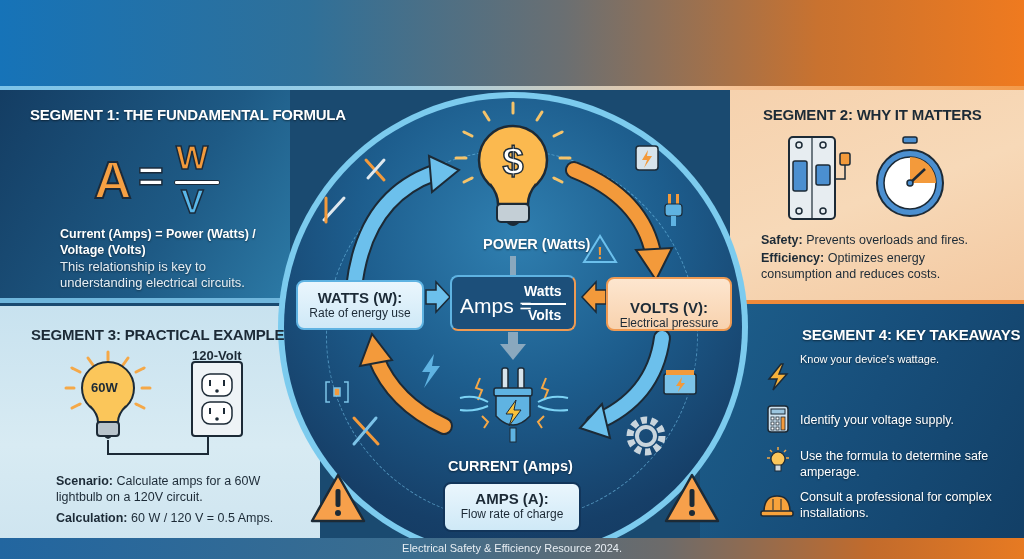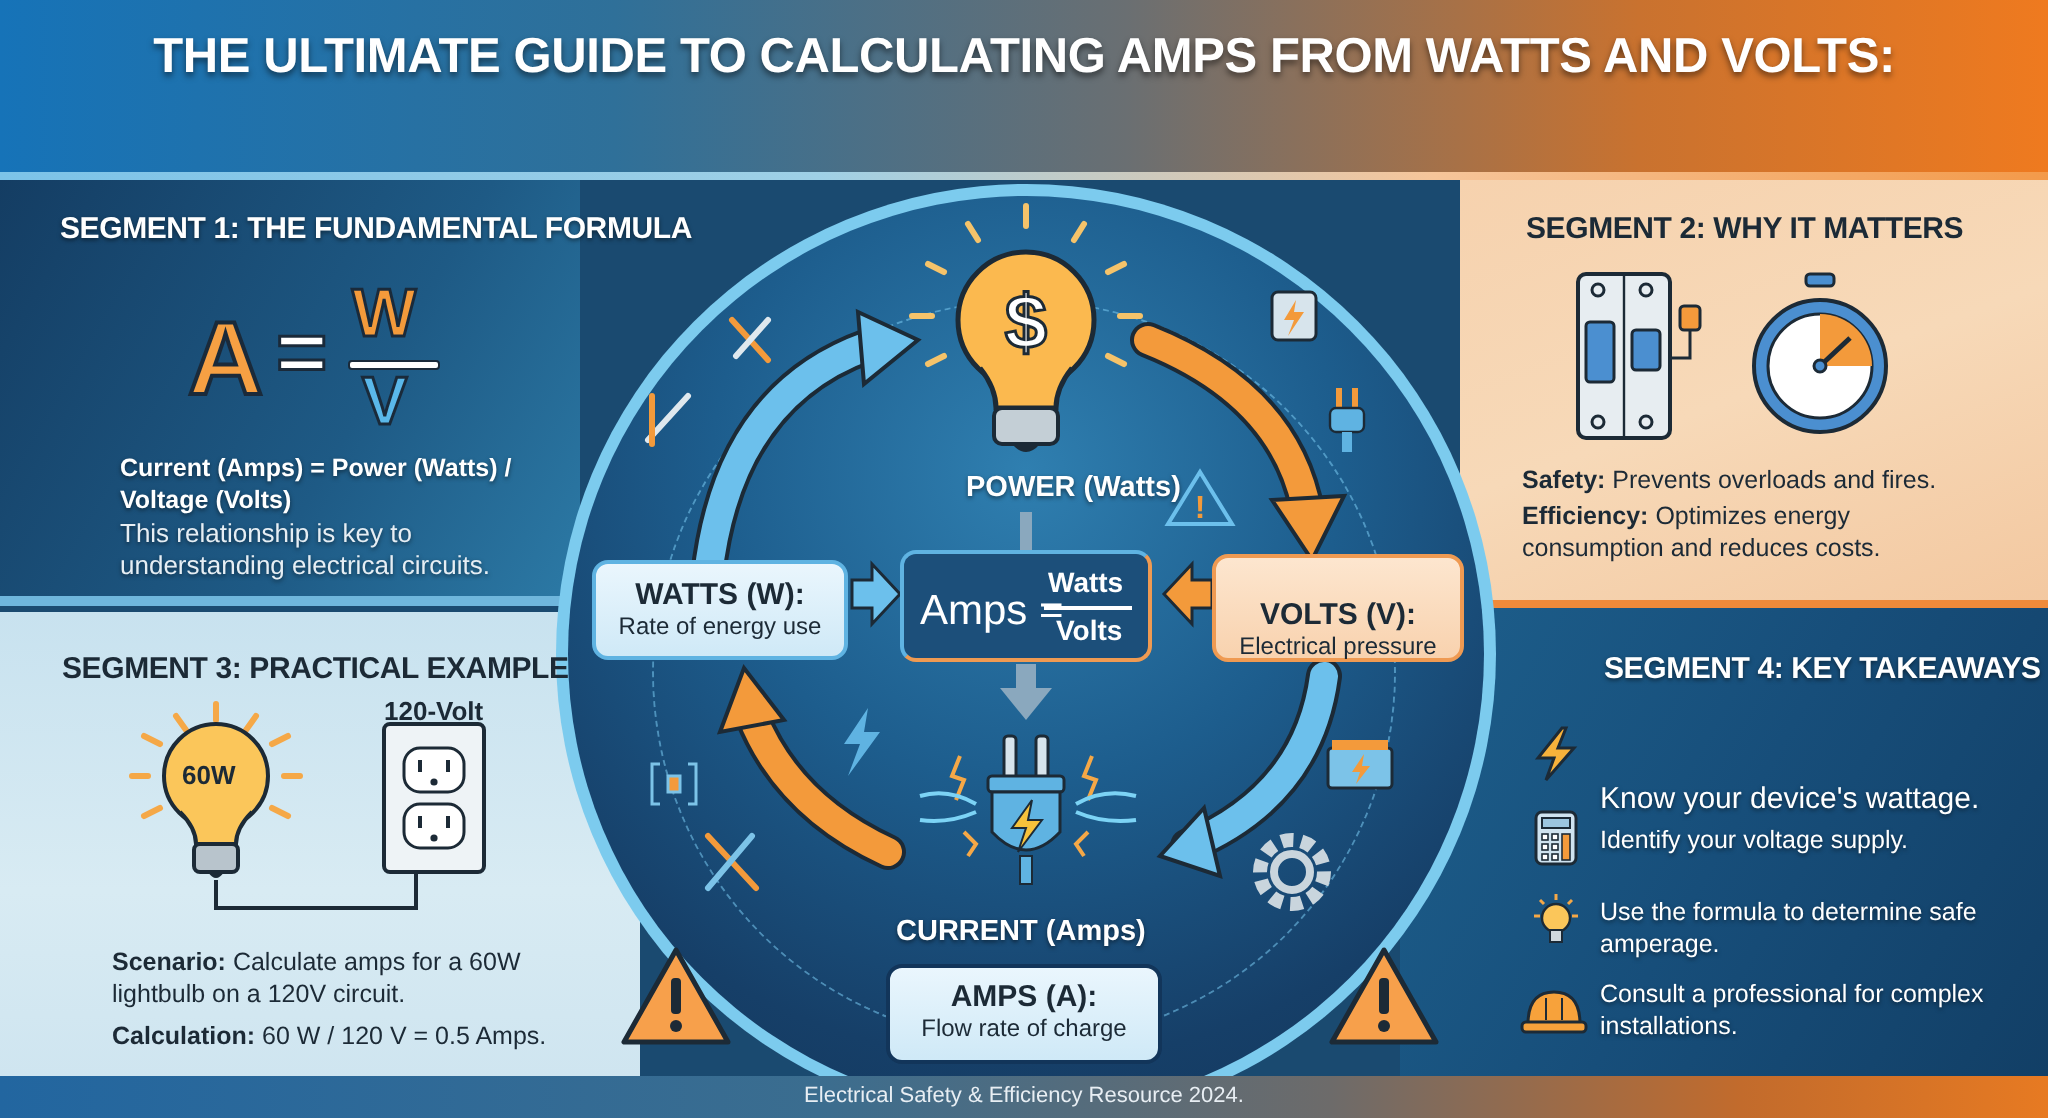--- a/index.html
+++ b/index.html
@@ -66,21 +66,20 @@
 
   .node-label { position:absolute; font-weight:bold; font-size:14.5px; color:#fff; text-shadow:0 1px 2px rgba(0,0,0,.5); }
 
   .abs { position:absolute; }
   .takeaway-icon { position:absolute; width:30px; height:30px; }
 </style>
 </head>
 <body>
 
 <div class="header">
-  <div class="title">THE ULTIMATE GUIDE TO CALCULATING AMPS FROM WATTS AND VOLTS:</div>
 </div>
 <div class="header-strip"></div>
 
 <div class="seg1"></div>
 <div class="seg1-bottom"></div>
 <div class="seg3"></div>
 <div class="seg2"></div>
 <div class="seg2-bottom"></div>
 <div class="seg4"></div>
 
@@ -167,21 +166,21 @@
 </div>
 <div class="body-text dark" style="left:761px; top:250px; width:230px;">
   <b>Efficiency:</b>
   <span>Optimizes energy consumption and reduces costs.</span>
 </div>
 
 <div class="seg-title light" style="left:762px; top:326px;margin-left:40px;">SEGMENT 4: KEY TAKEAWAYS</div>
 <svg class="takeaway-icon" style="left:763px; top:362px;" viewBox="0 0 30 30">
   <path d="M18 2 L6 17 L14 17 L10 28 L24 12 L16 12 L20 2 Z" fill="#f7b23b" stroke="#1c2a36" stroke-width="1.5"></path>
 </svg>
-<div class="body-text light" style="left:800px; top:392px; width:210px; font-size:15px;">Know your device's wattage.</div>
+<div class="body-text light" style="left:800px; top:351px; width:210px; font-size:11px;">Know your device's wattage.</div>
 <svg class="takeaway-icon" style="left:763px; top:404px;" viewBox="0 0 30 30">
   <rect x="5" y="2" width="20" height="26" rx="3" fill="#cfe3f0" stroke="#1c2a36" stroke-width="1.5"></rect>
   <rect x="8" y="5" width="14" height="5" fill="#9cc6e0" stroke="#1c2a36" stroke-width="1"></rect>
   <g fill="#fff" stroke="#1c2a36" stroke-width=".8">
     <rect x="8" y="13" width="3" height="3"></rect>
       <rect x="13" y="13" width="3" height="3"></rect>
       <rect x="8" y="18" width="3" height="3"></rect>
       <rect x="13" y="18" width="3" height="3"></rect>
       <rect x="8" y="23" width="3" height="3"></rect>
       <rect x="13" y="23" width="3" height="3"></rect>

